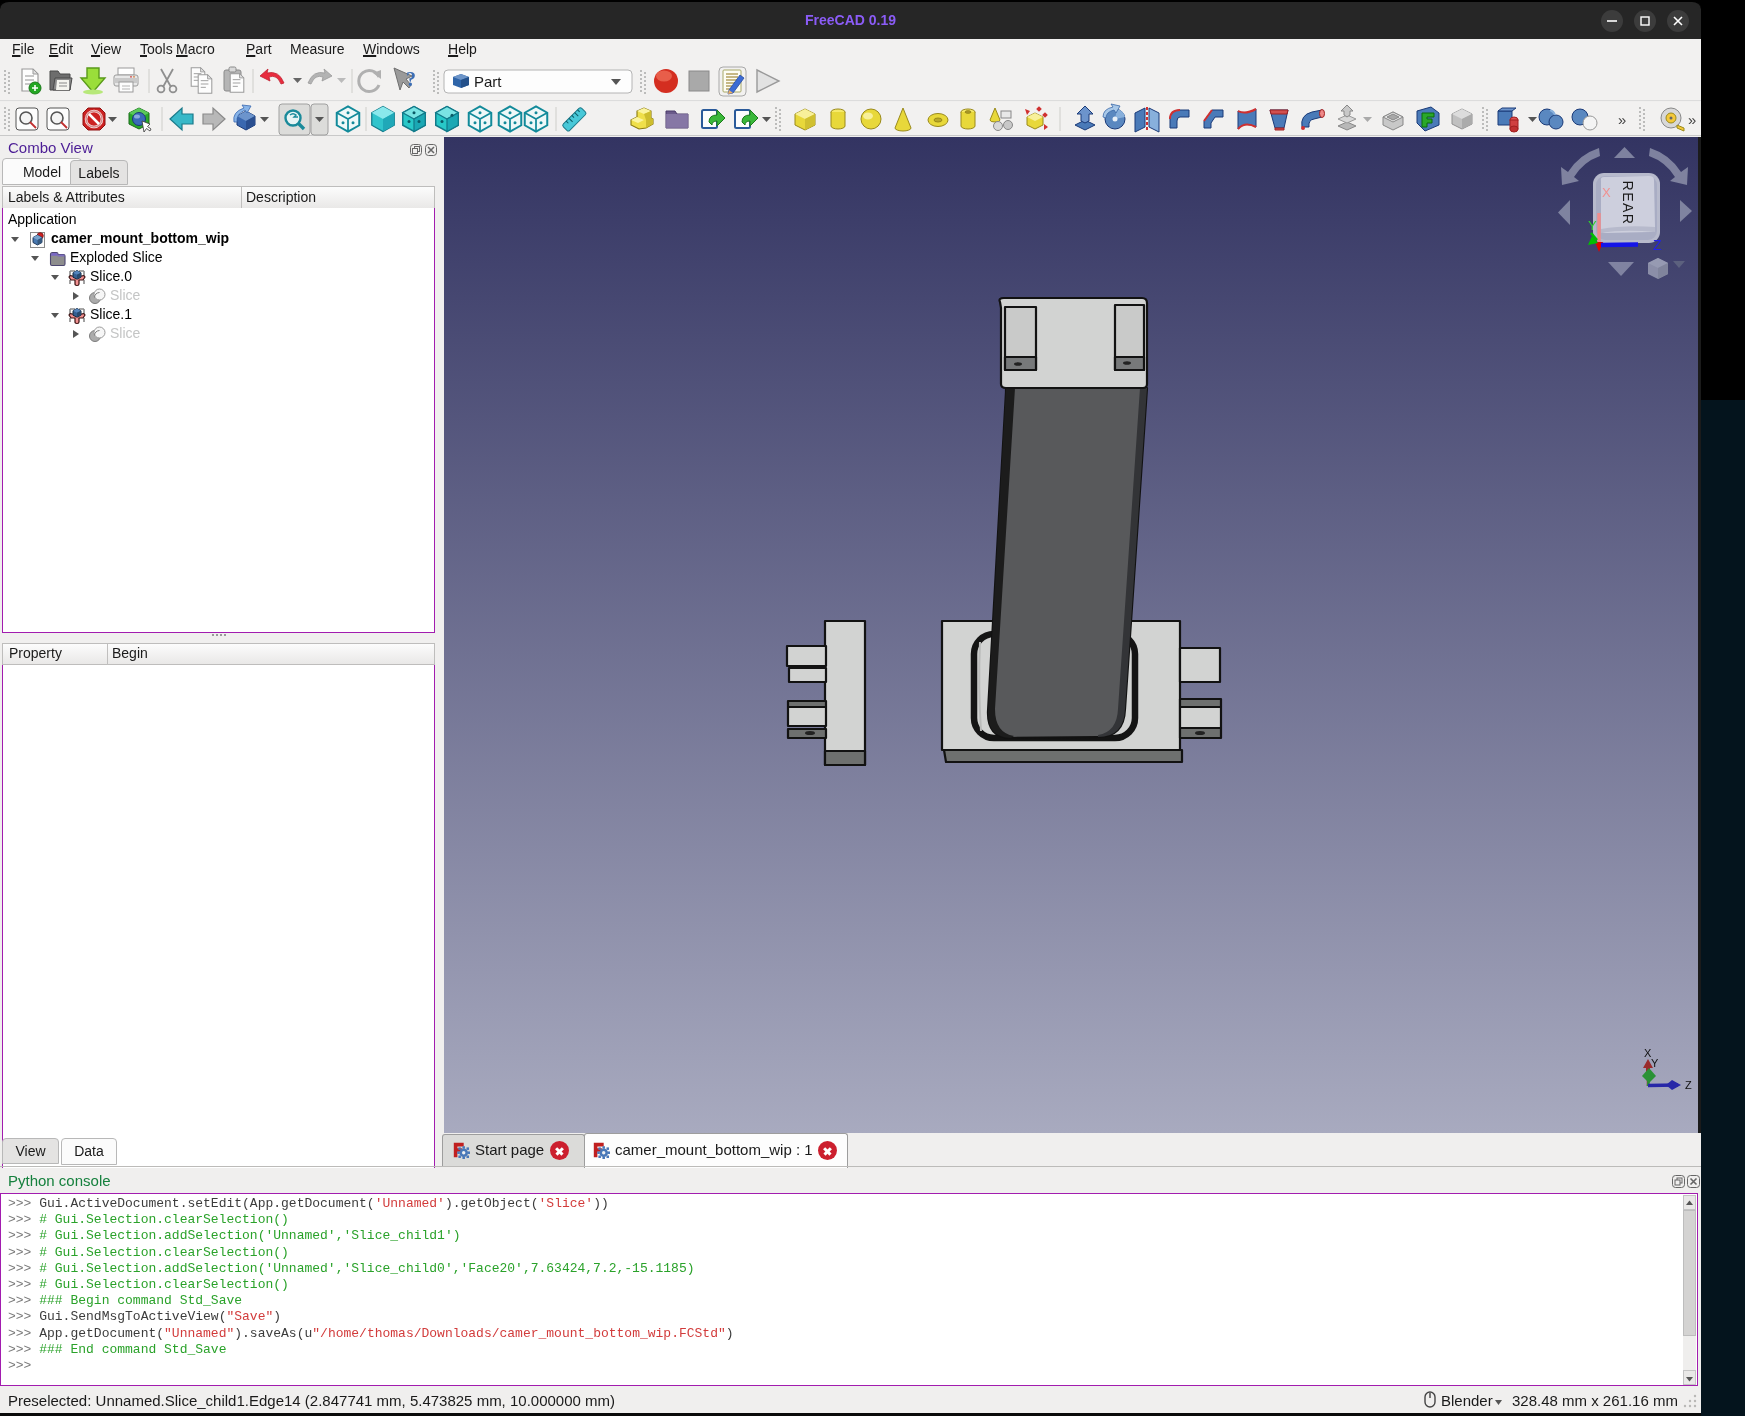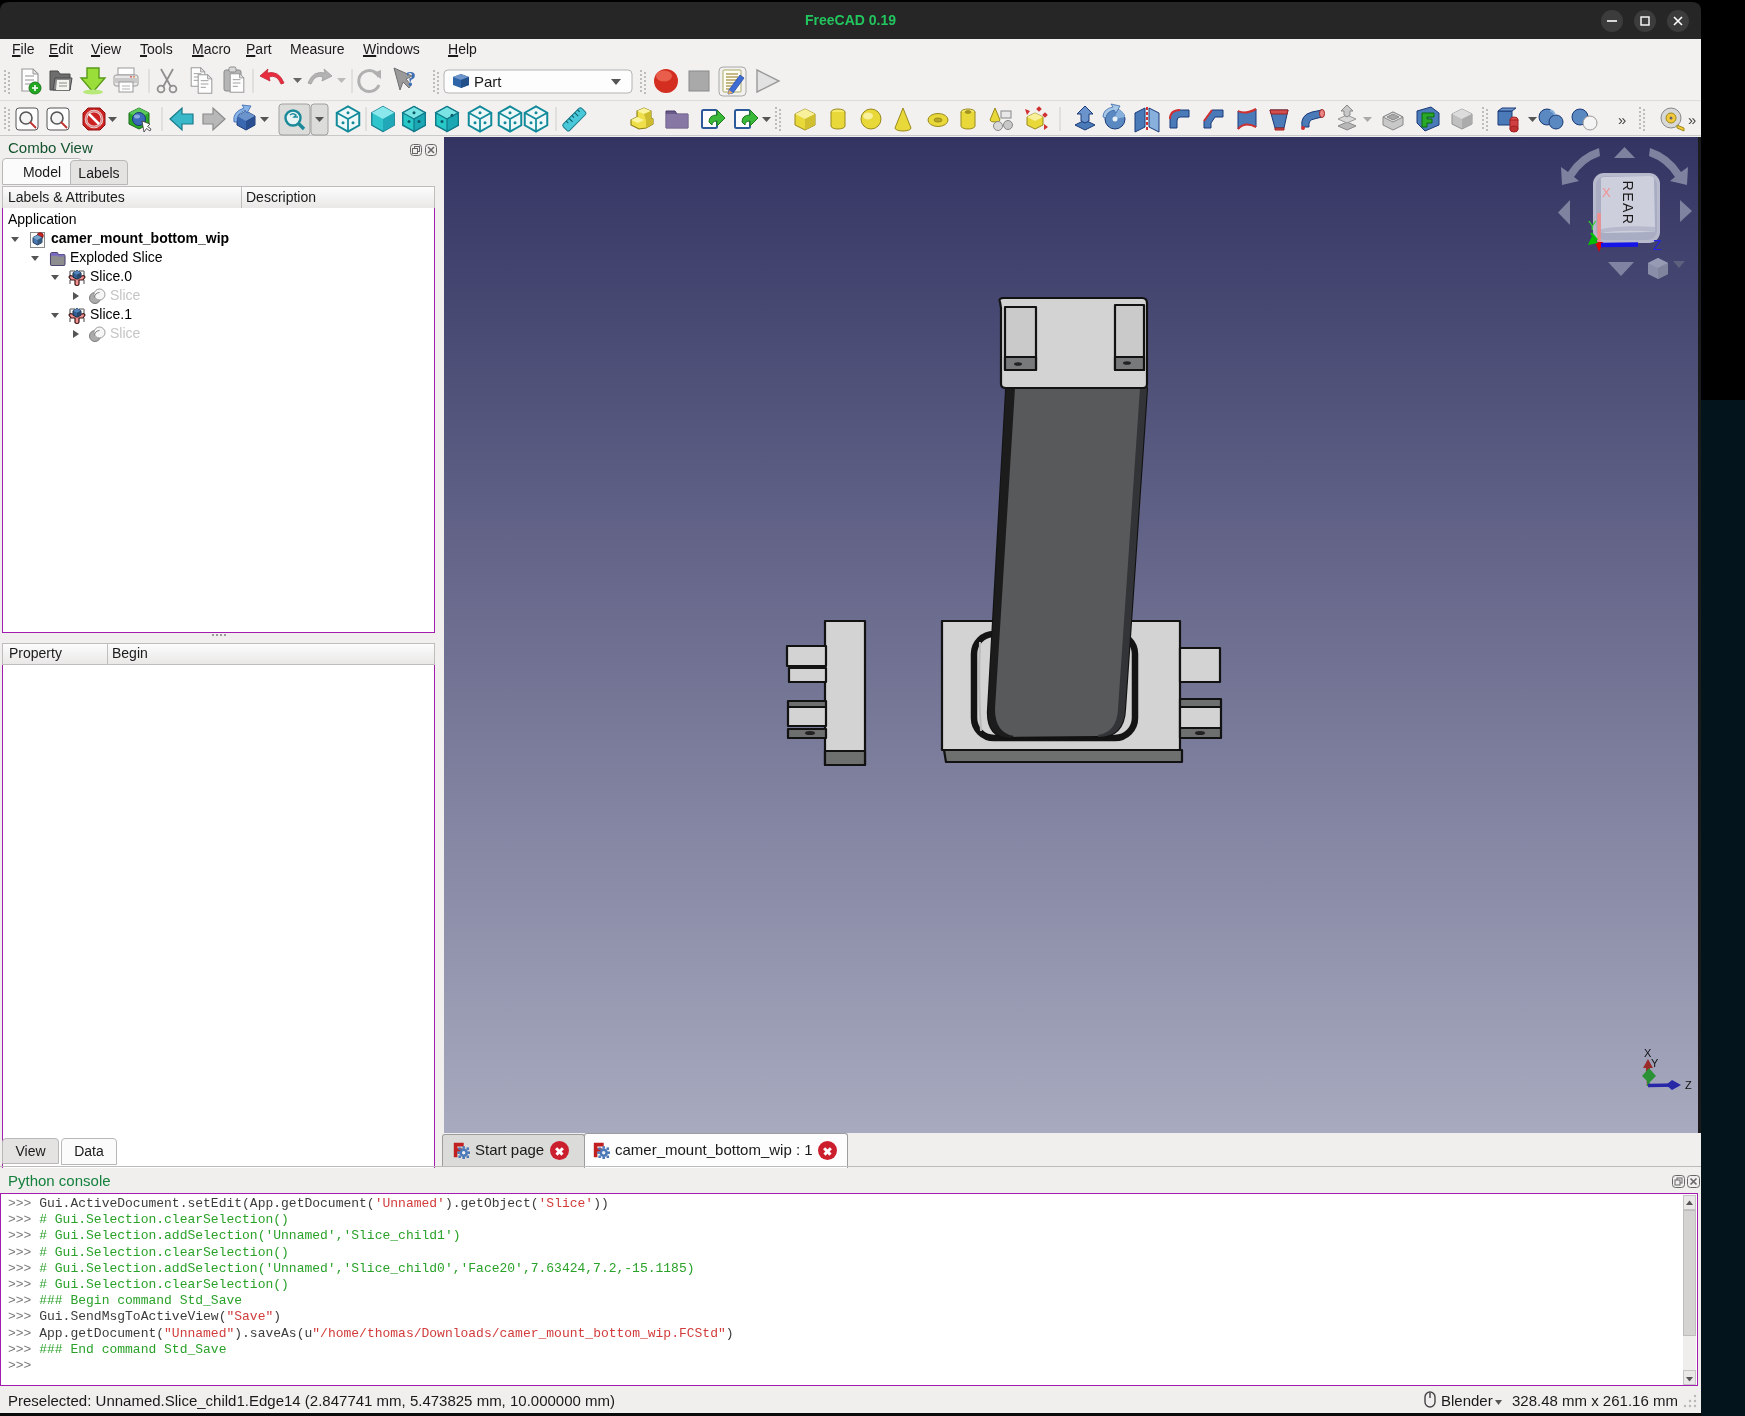--- a/index.html
+++ b/index.html
@@ -1,27 +1,27 @@
 <!DOCTYPE html>
 <html><head><meta charset="utf-8"><style>
 *{margin:0;padding:0;box-sizing:border-box}
 html,body{width:1745px;height:1416px;overflow:hidden;background:#000;font-family:"Liberation Sans",sans-serif}
 #win{position:absolute;left:0;top:0;width:1701px;height:1416px}
 #clientbg{position:absolute;left:0;top:39px;width:1701px;height:1374px;background:#f0efee}
 #deskright{position:absolute;left:1701px;top:400px;width:44px;height:1016px;background:#04141d}
 #titlebar{position:absolute;left:0;top:0;width:1701px;height:39px;background:#262626;border-radius:9px 9px 0 0;border-top:2px solid #000}
-#title{position:absolute;left:0;top:10px;width:1701px;text-align:center;color:#22c55e;font-weight:bold;font-size:14px}
+#title{position:absolute;left:0;top:10px;width:1701px;text-align:center;color:#8b5cf6;font-weight:bold;font-size:14px}
 .winbtn{position:absolute;top:8px;width:22px;height:22px;border-radius:11px;background:#3c3c3c;color:#fff}
 #menubar{position:absolute;left:0;top:39px;width:1701px;height:22px;background:#f2f1f0;font-size:14px;color:#1a1a1a}
 .mi{position:absolute;top:2px}
 .mi u{text-decoration-thickness:1.5px}
 #tb1{position:absolute;left:0;top:61px;width:1701px;height:40px;background:#f2f1f0;border-bottom:1px solid #dcdcdc}
 #tb2{position:absolute;left:0;top:102px;width:1701px;height:34px;background:#f2f1f0;border-bottom:1px solid #c9c9c9}
 #leftpanel{position:absolute;left:0;top:137px;width:437px;height:1031px;background:#f0efee}
-#combotitle{position:absolute;left:8px;top:2px;font-size:15px;color:#14532d}
+#combotitle{position:absolute;left:8px;top:2px;font-size:15px;color:#4c1d95}
 .tab{position:absolute;font-size:14px;color:#1a1a1a;text-align:center;border:1px solid #b8b8b8;background:#e4e3e2;border-radius:4px 4px 0 0}
 .tab.active{background:#fbfbfb}
 .hdr{position:absolute;background:linear-gradient(#fcfcfc,#e9e8e7);border:1px solid #bebdbc;font-size:14px;color:#1a1a1a}
 .white{position:absolute;background:#fff;border:1px solid #a21caf}
 #viewport{position:absolute;left:444px;top:137px;width:1254px;height:996px}
 #mditabs{position:absolute;left:437px;top:1133px;width:1261px;height:35px;background:#f0efee}
 #pycon{position:absolute;left:0;top:1168px;width:1701px;height:220px;background:#f0efee}
 #statusbar{position:absolute;left:0;top:1388px;width:1701px;height:25px;background:#f0efee;font-size:15px;color:#1a1a1a}
 #botblack{position:absolute;left:0;top:1413px;width:1701px;height:3px;background:#0a0a0a}
 .mono{font-family:"Liberation Mono",monospace;font-size:13px;white-space:pre}
@@ -47,21 +47,21 @@
         </svg></div>
   <div class="winbtn" style="left:1667px"><svg width="22" height="22">
           <path d="M7 7 L15 15 M15 7 L7 15" stroke="#fff" stroke-width="1.6"></path>
         </svg></div>
 </div>
 <div id="menubar">
   <span class="mi" style="left:12px"><u>F</u>ile</span>
   <span class="mi" style="left:49px"><u>E</u>dit</span>
   <span class="mi" style="left:91px"><u>V</u>iew</span>
   <span class="mi" style="left:140px"><u>T</u>ools</span>
-  <span class="mi" style="left:192px"><u>M</u>acro</span>
+  <span class="mi" style="left:176px"><u>M</u>acro</span>
   <span class="mi" style="left:246px"><u>P</u>art</span>
   <span class="mi" style="left:290px">Measure</span>
   <span class="mi" style="left:363px"><u>W</u>indows</span>
   <span class="mi" style="left:448px"><u>H</u>elp</span>
 </div>
 <div id="tb1">
 <svg width="1701" height="40" viewBox="0 0 1701 40">
 <defs>
 <g id="sheet">
             <path d="M-8,-11 L3,-11 L8,-6 L8,11 L-8,11 Z" fill="#fdfdfd" stroke="#9a9a9a" stroke-width="1.2"></path>

